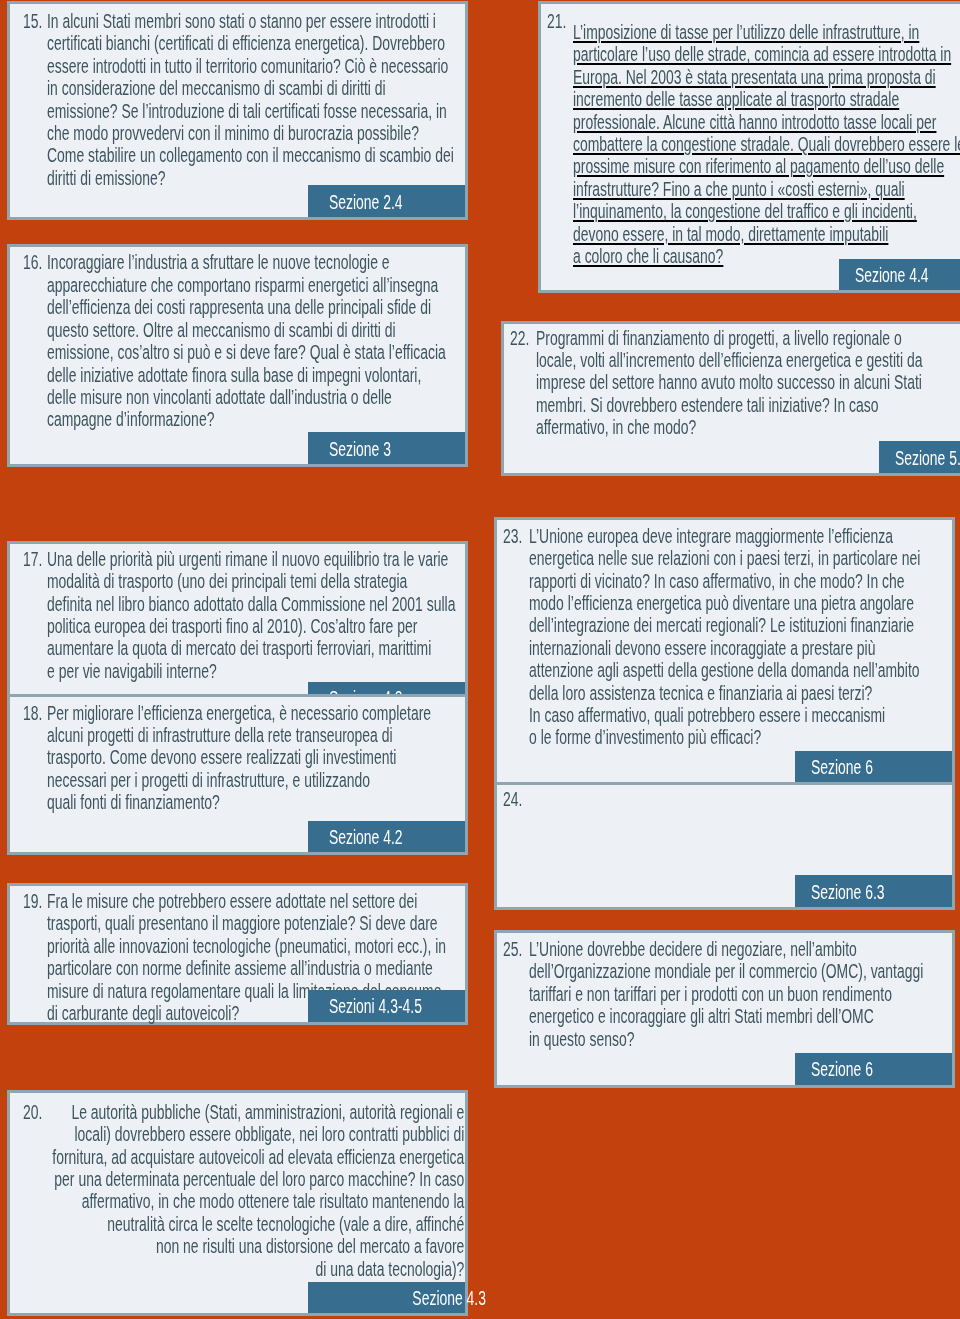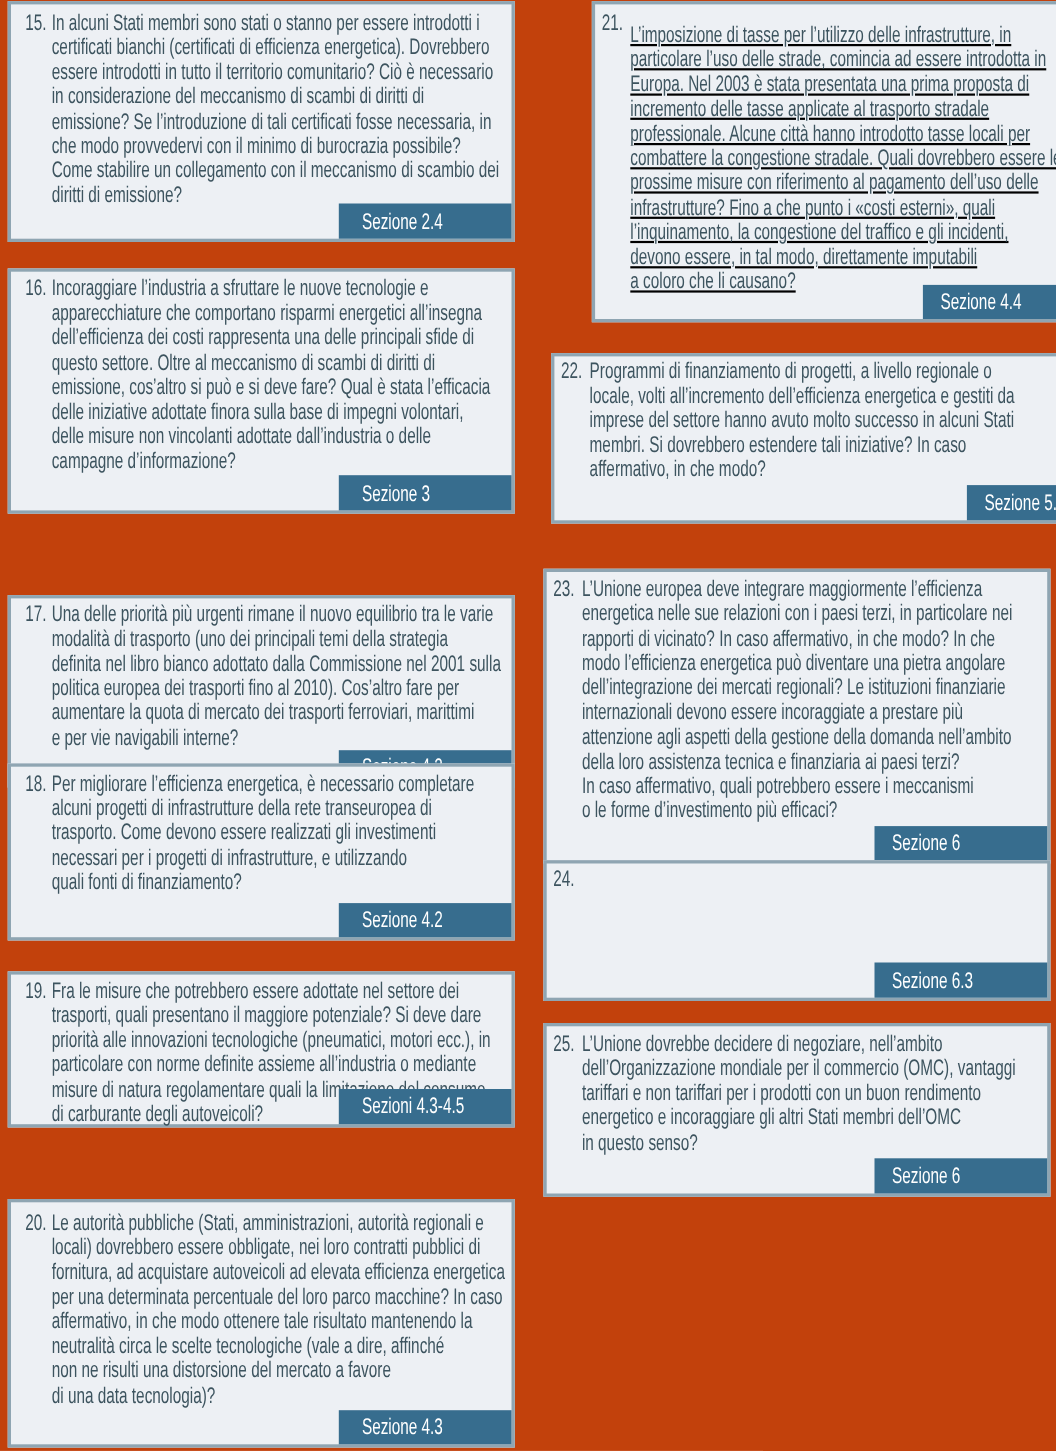--- a/index.html
+++ b/index.html
@@ -132,21 +132,21 @@
         <span class="qline">trasporti, quali presentano il maggiore potenziale? Si deve dare</span>
         <span class="qline">priorità alle innovazioni tecnologiche (pneumatici, motori ecc.), in</span>
         <span class="qline">particolare con norme definite assieme all’industria o mediante</span>
         <span class="qline">misure di natura regolamentare quali la limitazione del consumo</span>
         <span class="qline">di carburante degli autoveicoli?</span>
       </div>
       <div class="tag">
           <span class="tag-label" style="left:21.6px;">Sezioni 4.3-4.5</span>
         </div>
     </div>
-    <div class="qbox" style="left:7.0px; top:1089.8px; width:460.7px; height:226.7px;">
+    <div class="qbox" style="left:7.0px; top:1089.8px; width:460.7px; height:226.7px;text-align:right;">
       <div class="qnum" style="left:12.7px; top:8.0px;">20.</div>
       <div class="qlines" style="left:37.4px; top:8.0px;">
         <span class="qline">Le autorità pubbliche (Stati, amministrazioni, autorità regionali e</span>
         <span class="qline">locali) dovrebbero essere obbligate, nei loro contratti pubblici di</span>
         <span class="qline">fornitura, ad acquistare autoveicoli ad elevata efficienza energetica</span>
         <span class="qline">per una determinata percentuale del loro parco macchine? In caso</span>
         <span class="qline">affermativo, in che modo ottenere tale risultato mantenendo la</span>
         <span class="qline">neutralità circa le scelte tecnologiche (vale a dire, affinché</span>
         <span class="qline">non ne risulti una distorsione del mercato a favore</span>
         <span class="qline">di una data tecnologia)?</span>

